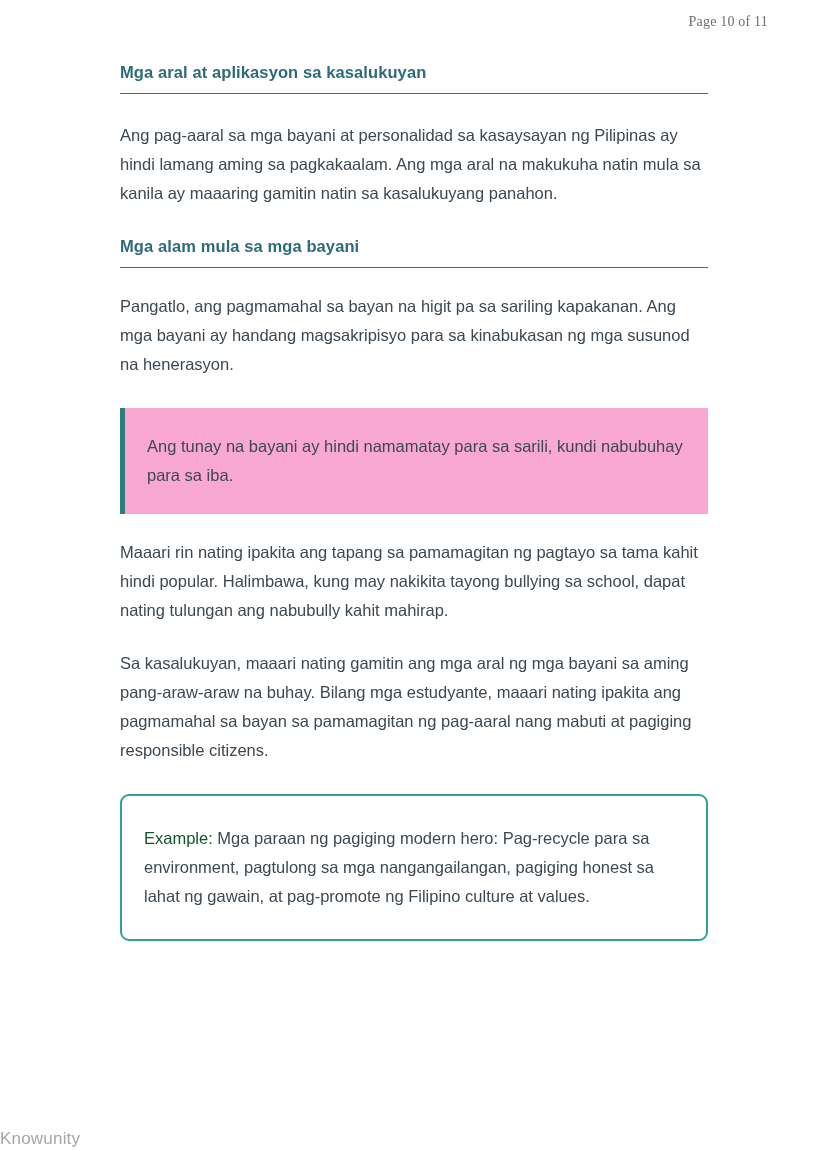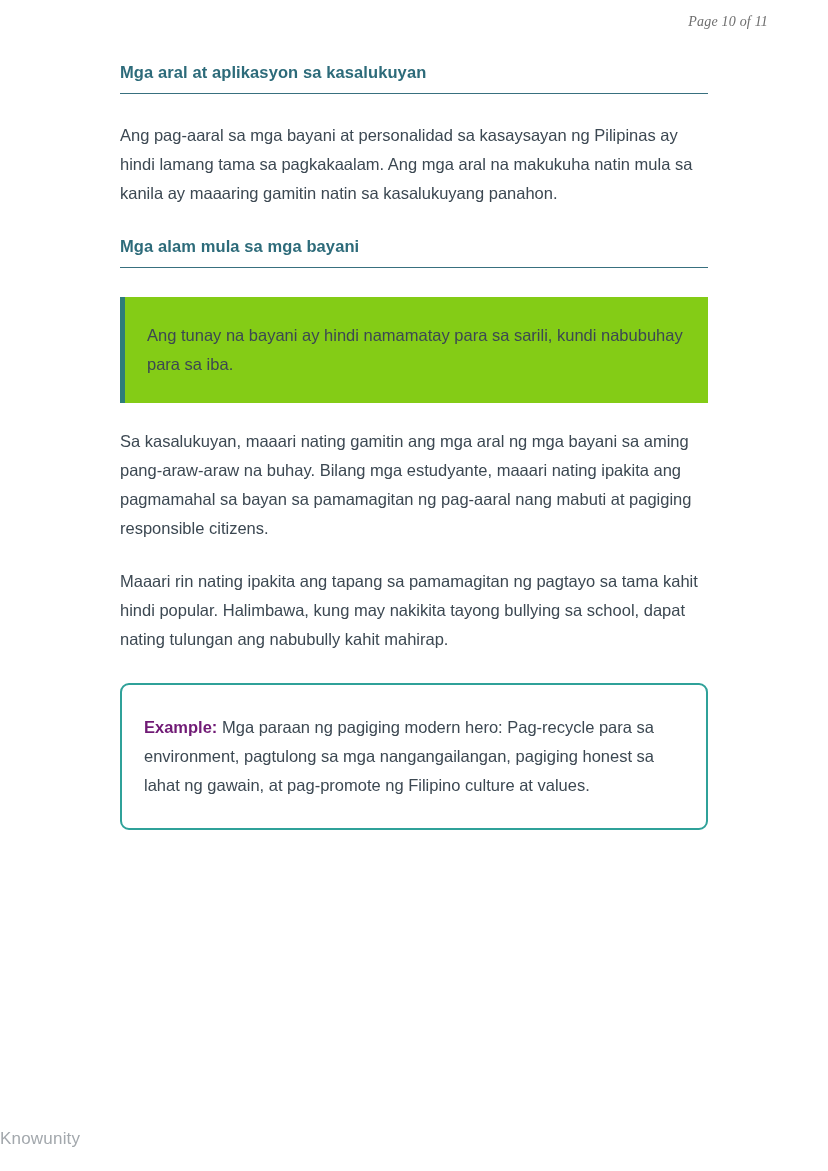--- a/index.html
+++ b/index.html
@@ -13,21 +13,20 @@
     overflow: hidden;
   }
   .page-indicator {
     position: absolute;
     top: 14px;
     right: 60px;
     font-family: "Liberation Serif", serif;
     font-size: 14px;
     color: #6e6e6e;
     letter-spacing: 0.2px;
-    font-style: italic;
   }
   .content {
     position: absolute;
     top: 34px;
     left: 120px;
     width: 588px;
   }
   .doc-heading {
     margin-top: 29px;
     padding-bottom: 11px;
@@ -38,75 +37,76 @@
     letter-spacing: 0.1px;
   }
   .doc-paragraph {
     margin-top: 24px;
     font-size: 16.5px;
     line-height: 29px;
     color: #3c4852;
   }
   .quote-block {
     margin-top: 29px;
-    background: #84cc16;
+    background: #f9a8d4;
     border-left: 5px solid #2e7d7a;
     padding: 24px 24px 24px 22px;
     font-size: 16.5px;
     line-height: 29px;
     color: #3c4852;
   }
   .example-box {
     margin-top: 29px;
     border: 2px solid #2fa199;
     border-radius: 9px;
     background: #ffffff;
     padding: 28px 22px;
     font-size: 16.5px;
     line-height: 29px;
     color: #3c4852;
   }
   .example-label {
-    font-weight: bold;
-    color: #701a75;
+    font-weight: normal;
+    color: #14532d;
   }
   .page-footer {
     position: absolute;
     bottom: 22px;
     left: 0;
     width: 100%;
     font-size: 17px;
     color: #a3a8ad;
     letter-spacing: 0.2px;
   }
 </style>
 </head>
 <body>
 
 <div class="page-indicator">Page 10 of 11</div>
 
 <div class="content">
 
   <h2 class="doc-heading" style="">Mga aral at aplikasyon sa kasalukuyan</h2>
 
-  <p class="doc-paragraph" style="margin-top:27px">Ang pag-aaral sa mga bayani at personalidad sa kasaysayan ng Pilipinas ay hindi lamang tama sa pagkakaalam. Ang mga aral na makukuha natin mula sa kanila ay maaaring gamitin natin sa kasalukuyang panahon.</p>
+  <p class="doc-paragraph" style="margin-top:27px">Ang pag-aaral sa mga bayani at personalidad sa kasaysayan ng Pilipinas ay hindi lamang aming sa pagkakaalam. Ang mga aral na makukuha natin mula sa kanila ay maaaring gamitin natin sa kasalukuyang panahon.</p>
 
   <h2 class="doc-heading">Mga alam mula sa mga bayani</h2>
 
 
 
+  <p class="doc-paragraph">Pangatlo, ang pagmamahal sa bayan na higit pa sa sariling kapakanan. Ang mga bayani ay handang magsakripisyo para sa kinabukasan ng mga susunod na henerasyon.</p>
 
   <div class="quote-block">
     <span>Ang tunay na bayani ay hindi namamatay para sa sarili, kundi nabubuhay para sa iba.</span>
   </div>
 
 
+  <p class="doc-paragraph">Maaari rin nating ipakita ang tapang sa pamamagitan ng pagtayo sa tama kahit hindi popular. Halimbawa, kung may nakikita tayong bullying sa school, dapat nating tulungan ang nabubully kahit mahirap.</p>
+
   <p class="doc-paragraph">Sa kasalukuyan, maaari nating gamitin ang mga aral ng mga bayani sa aming pang-araw-araw na buhay. Bilang mga estudyante, maaari nating ipakita ang pagmamahal sa bayan sa pamamagitan ng pag-aaral nang mabuti at pagiging responsible citizens.</p>
-
-  <p class="doc-paragraph">Maaari rin nating ipakita ang tapang sa pamamagitan ng pagtayo sa tama kahit hindi popular. Halimbawa, kung may nakikita tayong bullying sa school, dapat nating tulungan ang nabubully kahit mahirap.</p>
 
   <div class="example-box">
     <span class="example-label">Example:</span><span> Mga paraan ng pagiging modern hero: Pag-recycle para sa environment, pagtulong sa mga nangangailangan, pagiging honest sa lahat ng gawain, at pag-promote ng Filipino culture at values.</span>
   </div>
 
 </div>
 
 <div class="page-footer">Knowunity</div>
 
 </body></html>

